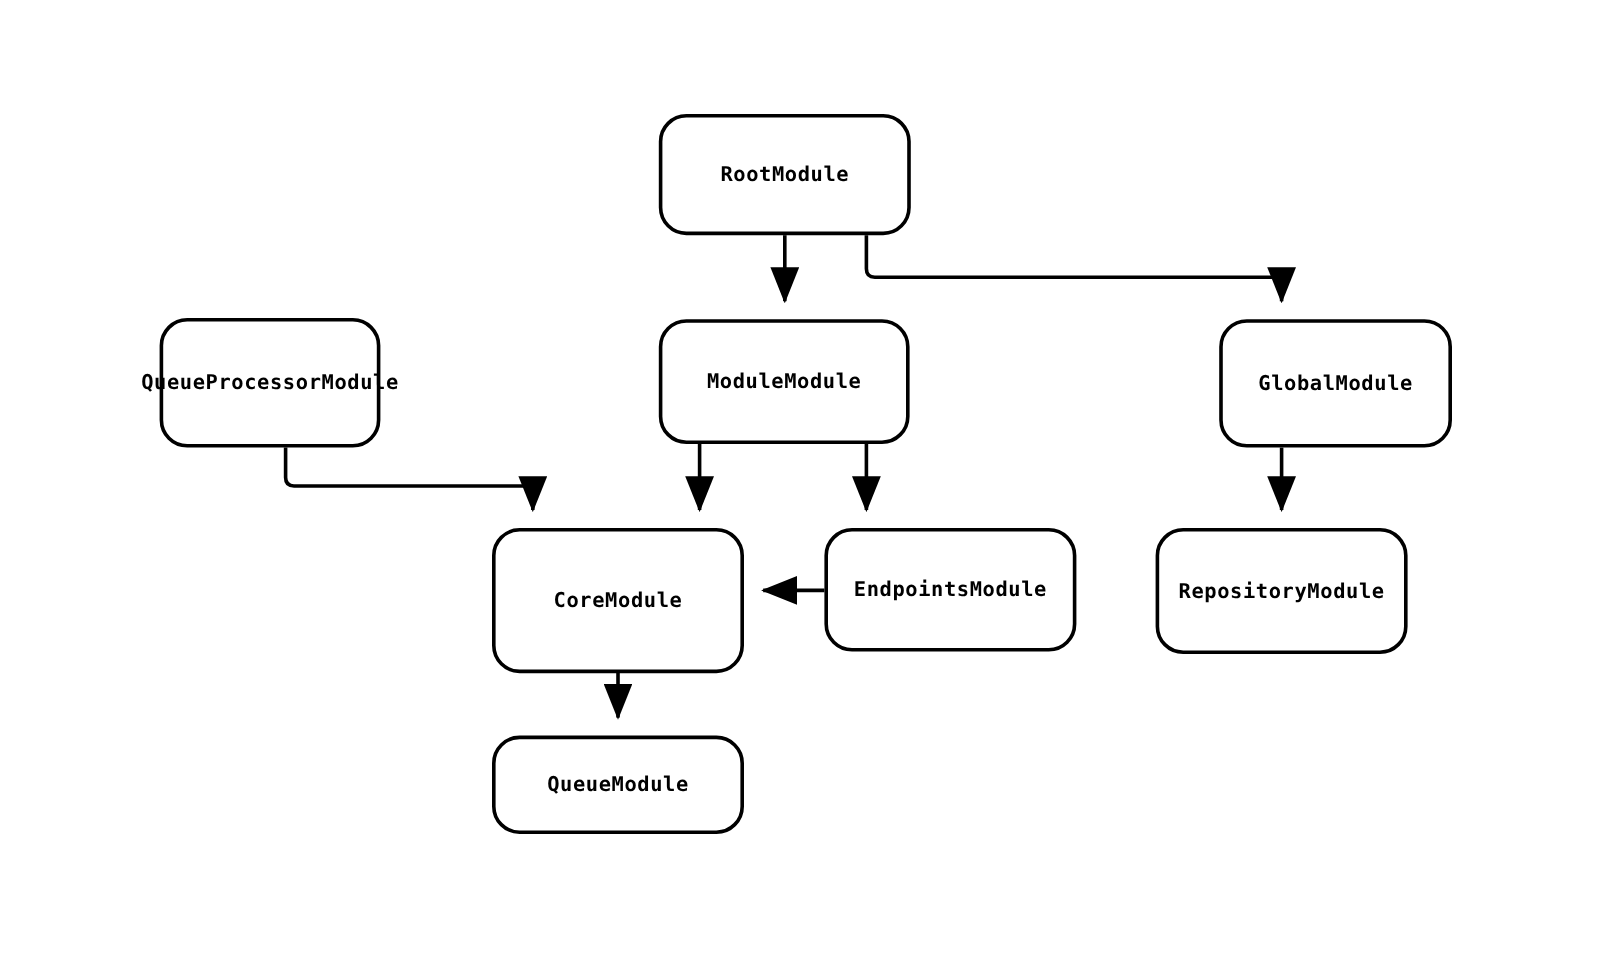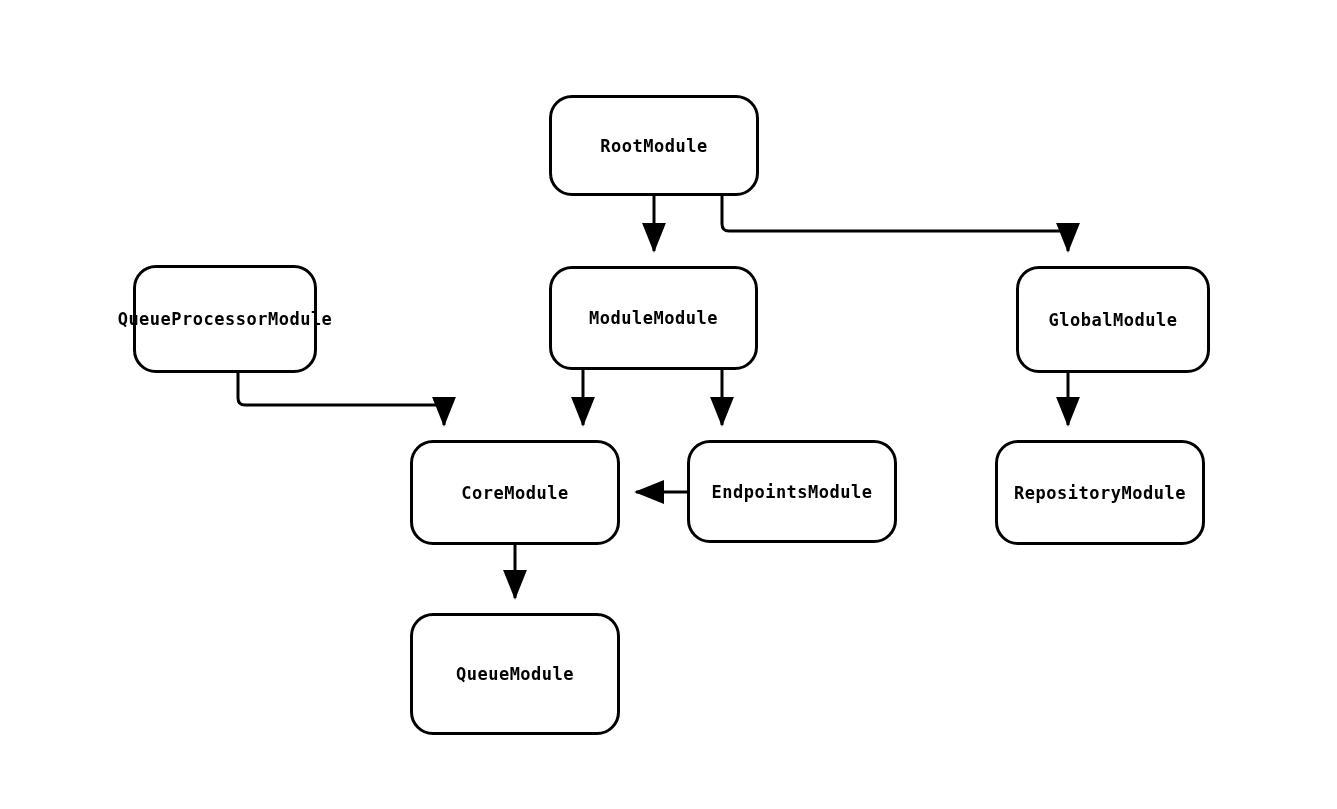--- a/index.html
+++ b/index.html
@@ -90,33 +90,33 @@
   <div class="node-box" style="left:549px; top:266px; width:209px; height:104px;">
     <span class="node-line">Module</span>
     <span class="node-line">Module</span>
   </div>
 
   <div class="node-box" style="left:1016px; top:266px; width:194px; height:107px;">
     <span class="node-line">Global</span>
     <span class="node-line">Module</span>
   </div>
 
-  <div class="node-box" style="left:410px; top:440px; width:210px; height:105px;">
+  <div class="node-box" style="left:410px; top:440px; width:210px; height:121px;">
     <span class="node-line">Core</span>
     <span class="node-line">Module</span>
   </div>
 
   <div class="node-box" style="left:687px; top:440px; width:210px; height:103px;">
     <span class="node-line">Endpoints</span>
     <span class="node-line">Module</span>
   </div>
 
-  <div class="node-box" style="left:963px; top:440px; width:210px; height:105px;margin-left:32px;">
+  <div class="node-box" style="left:963px; top:440px; width:210px; height:105px;">
     <span class="node-line">Repository</span>
     <span class="node-line">Module</span>
   </div>
 
-  <div class="node-box" style="left:410px; top:613px; width:210px; height:122px;">
+  <div class="node-box" style="left:410px; top:613px; width:210px; height:82px;">
     <span class="node-line">Queue</span>
     <span class="node-line">Module</span>
   </div>
 
 </div>
 
 </body></html>

